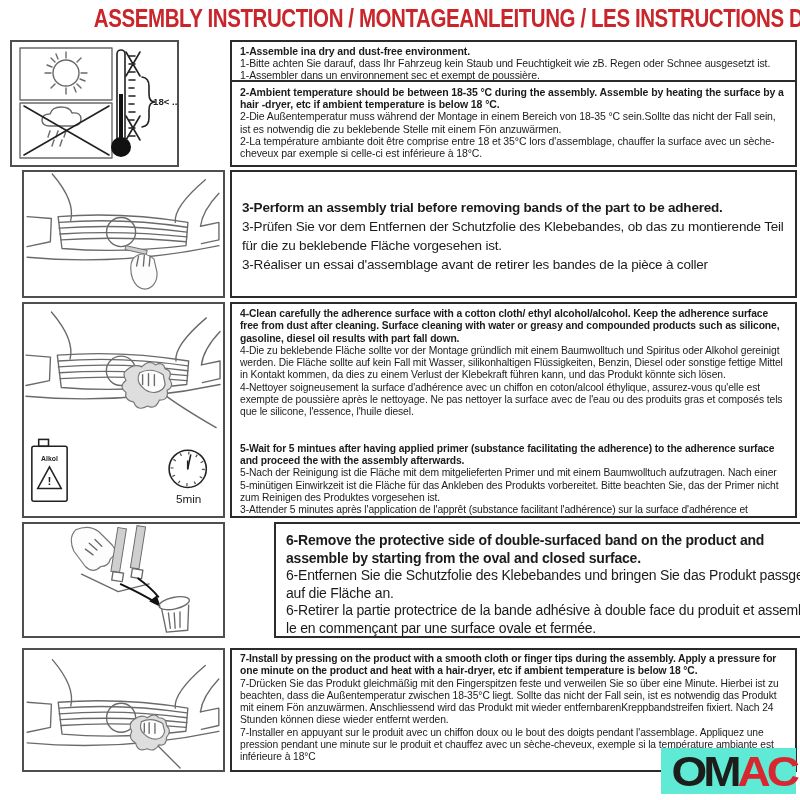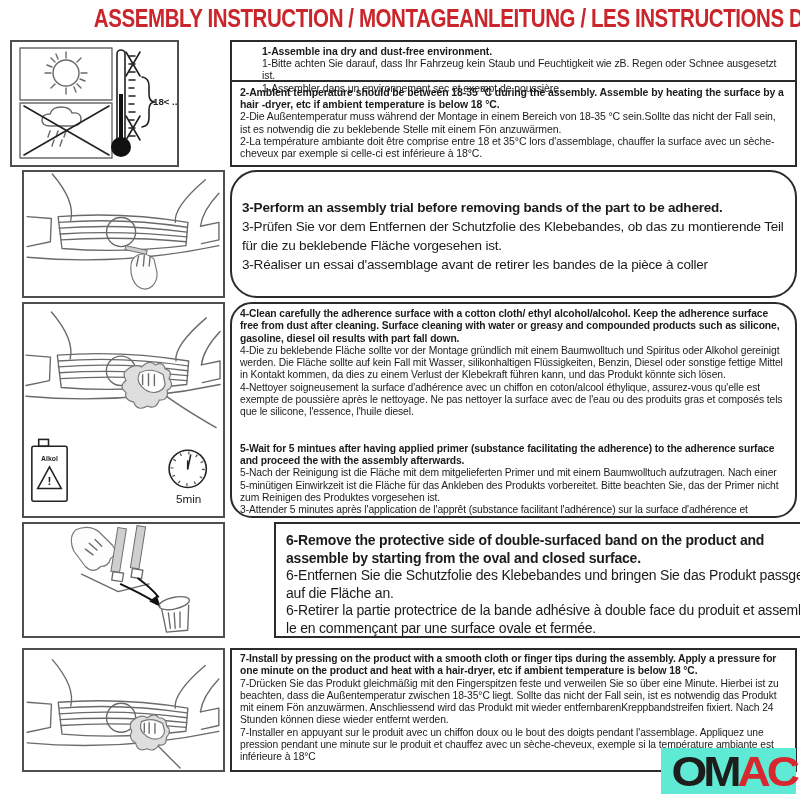--- a/index.html
+++ b/index.html
@@ -12,27 +12,27 @@
   .ibox{border:2px solid #4f4f4f;}
   .tbox{border:2px solid #2b2b2b;padding:2px 8px;}
   .tbox p{margin:0;}
   .en{font-weight:700;}
   .txt-sm{font-size:10.5px;line-height:12.2px;letter-spacing:-0.1px;}
   .txt-xs{font-size:10.3px;line-height:12.3px;letter-spacing:-0.1px;}
   .txt-lg{font-size:13.5px;line-height:19px;letter-spacing:-0.2px;}
   
   #l1{left:10px;top:40px;width:169px;height:127px;}
   #r12{left:230px;top:40px;width:567px;height:127px;padding:0;}
-  #r12 .half1{padding:3px 8px 0 8px;height:38px;box-sizing:border-box;margin-left:22px;}
+  #r12 .half1{padding:3px 8px 0 8px;height:38px;box-sizing:border-box;}
   #r12 .divider{height:0;border-top:2px solid #2b2b2b;}
   #r12 .half2{padding:4px 8px 0 8px;}
   #l2{left:22px;top:170px;width:203px;height:128px;}
-  #r3{left:230px;top:170px;width:567px;height:128px;padding:26px 10px 0 10px;border-radius:27px;}
+  #r3{left:230px;top:170px;width:567px;height:128px;padding:26px 10px 0 10px;}
   #l3{left:22px;top:302px;width:203px;height:216px;}
-  #r45{left:230px;top:302px;width:567px;height:216px;padding:4px 8px 0 8px;border-radius:22px;}
+  #r45{left:230px;top:302px;width:567px;height:216px;padding:4px 8px 0 8px;}
   #r45 .step5{margin-top:24px;}
   #l4{left:22px;top:522px;width:203px;height:116px;}
   #r6{left:230px;top:522px;width:567px;height:116px;padding:8px 10px 0 10px;}
   #l5{left:22px;top:648px;width:203px;height:124px;}
   #r7{left:230px;top:648px;width:567px;height:124px;padding:3px 8px 0 8px;}
   .logo{position:absolute;right:4px;top:748px;height:46px;background:#5eead4;
         padding-left:10px;display:flex;align-items:center;z-index:5;}
   .logo span{font-size:46px;font-weight:700;letter-spacing:-4px;line-height:1;
              transform:scaleY(0.92);display:inline-block;}
   .logo .lb{color:#1d1d1b;}

